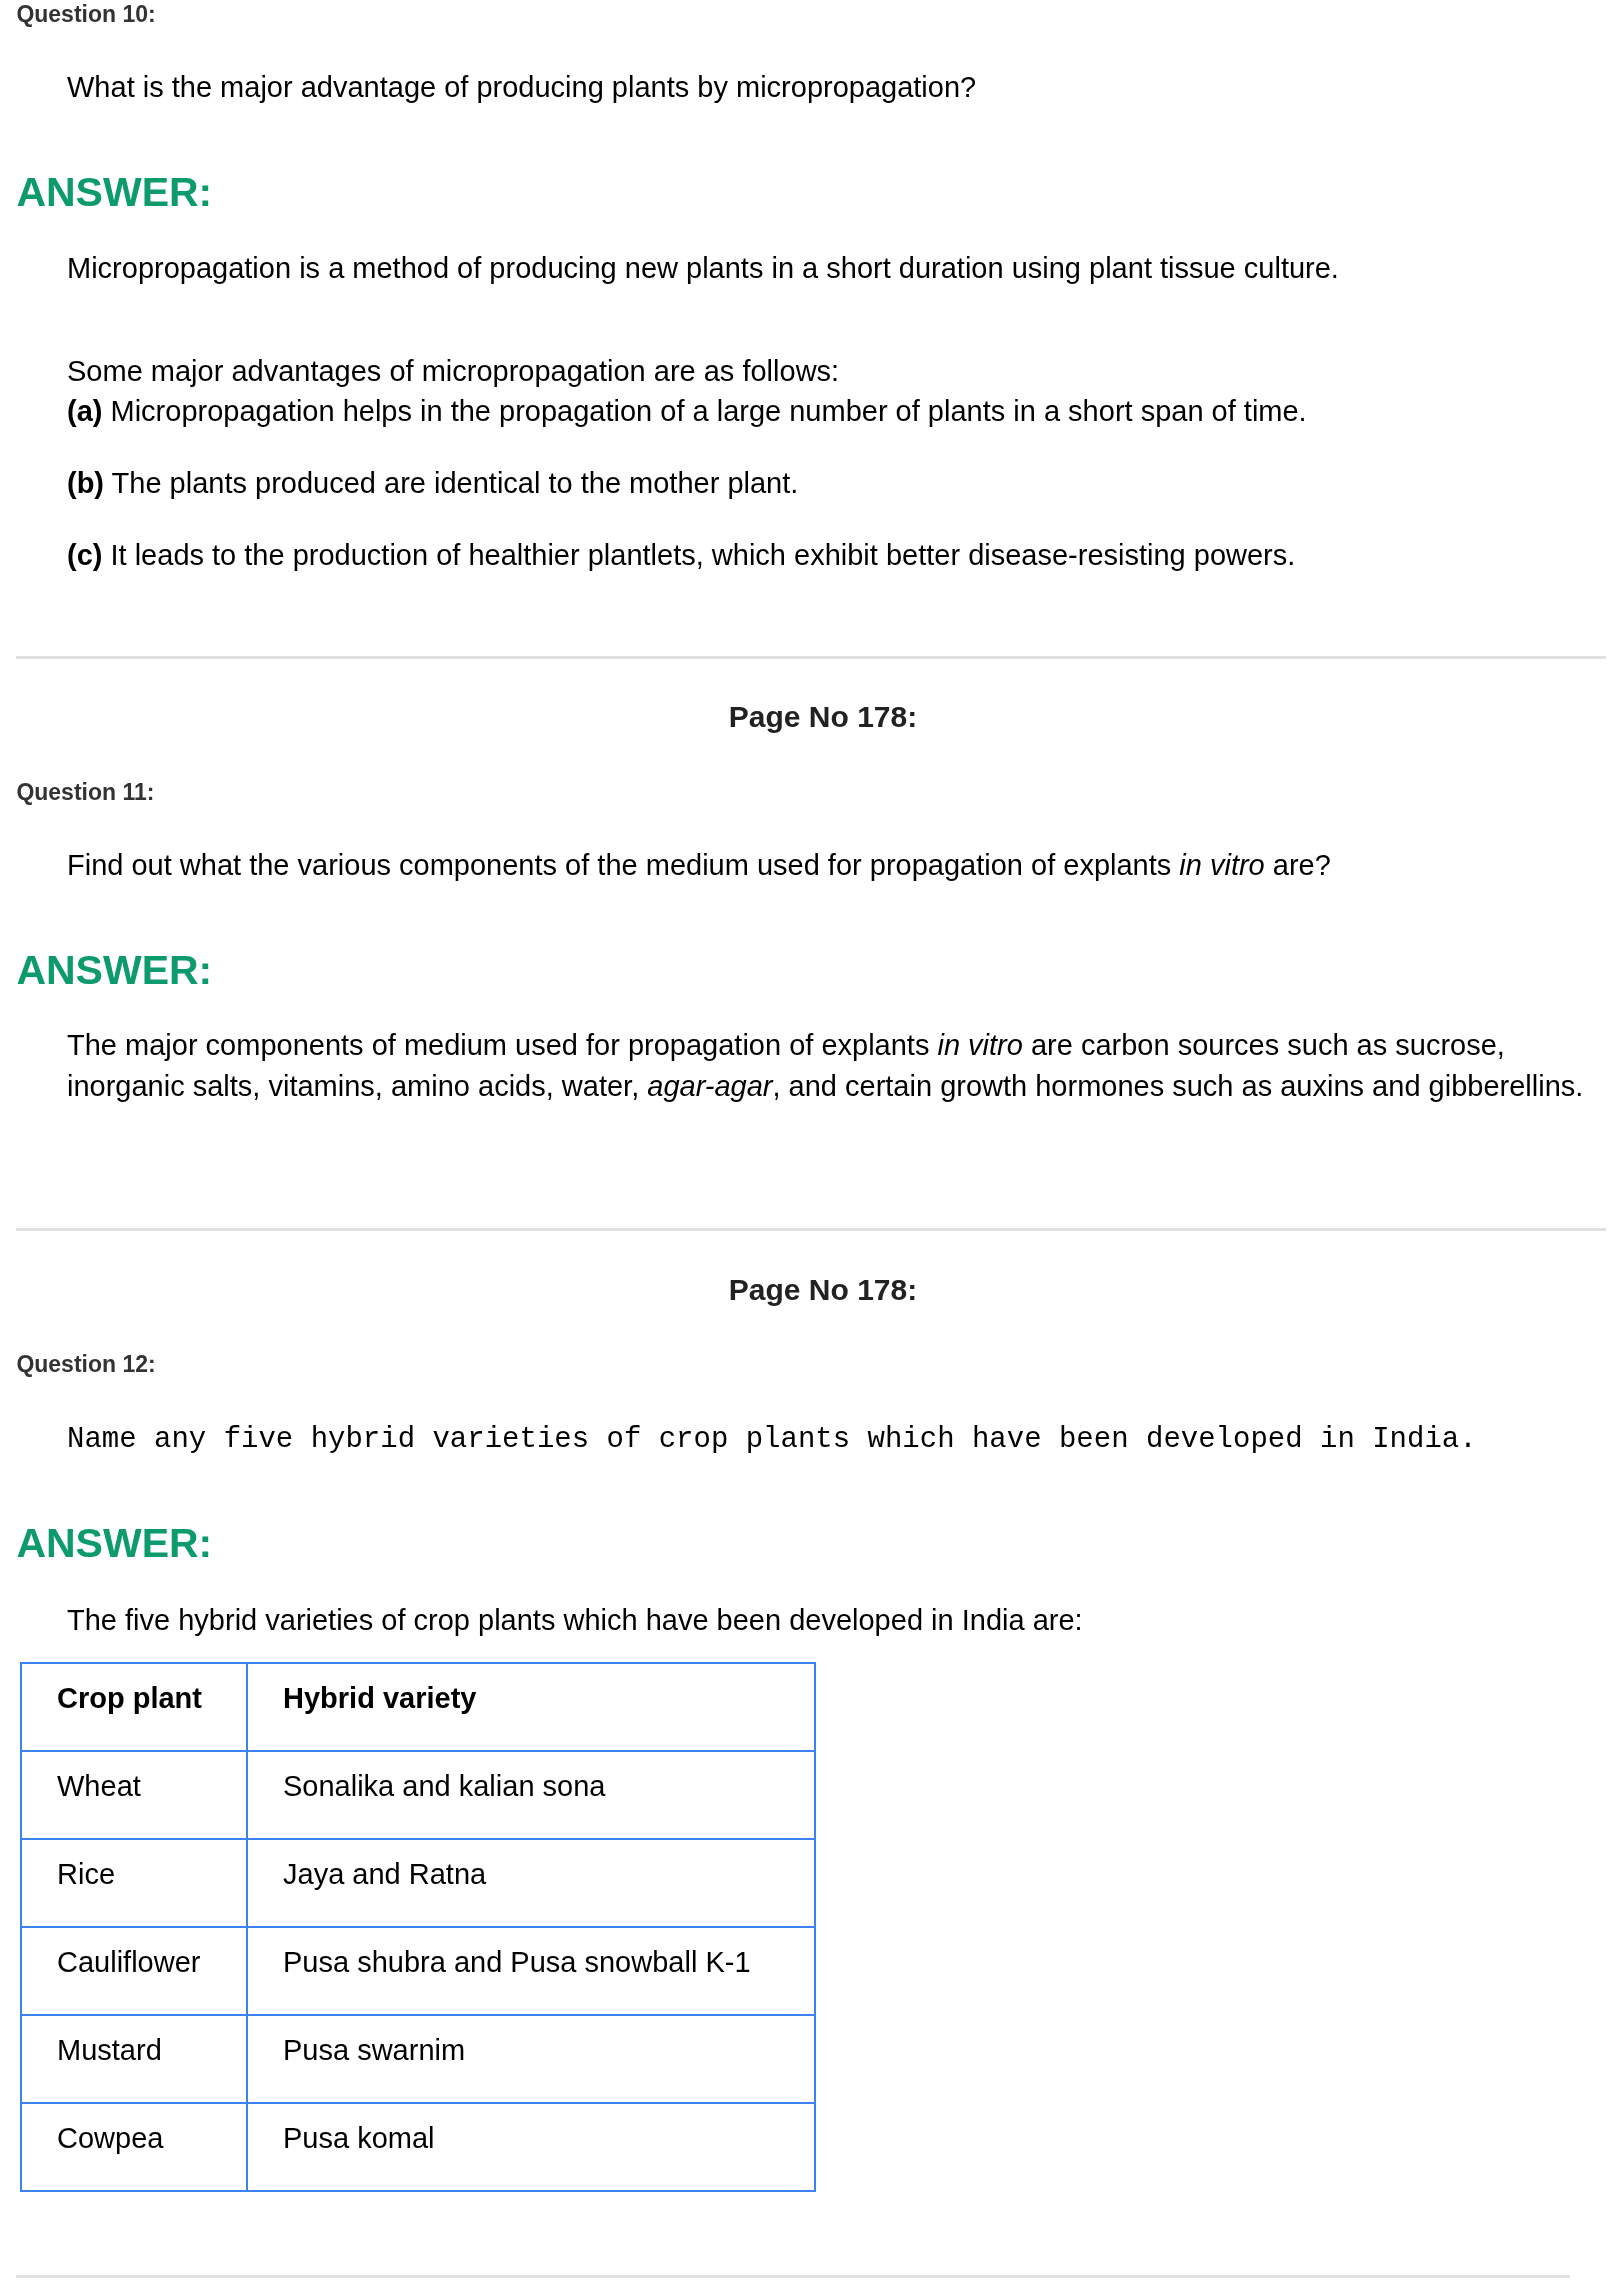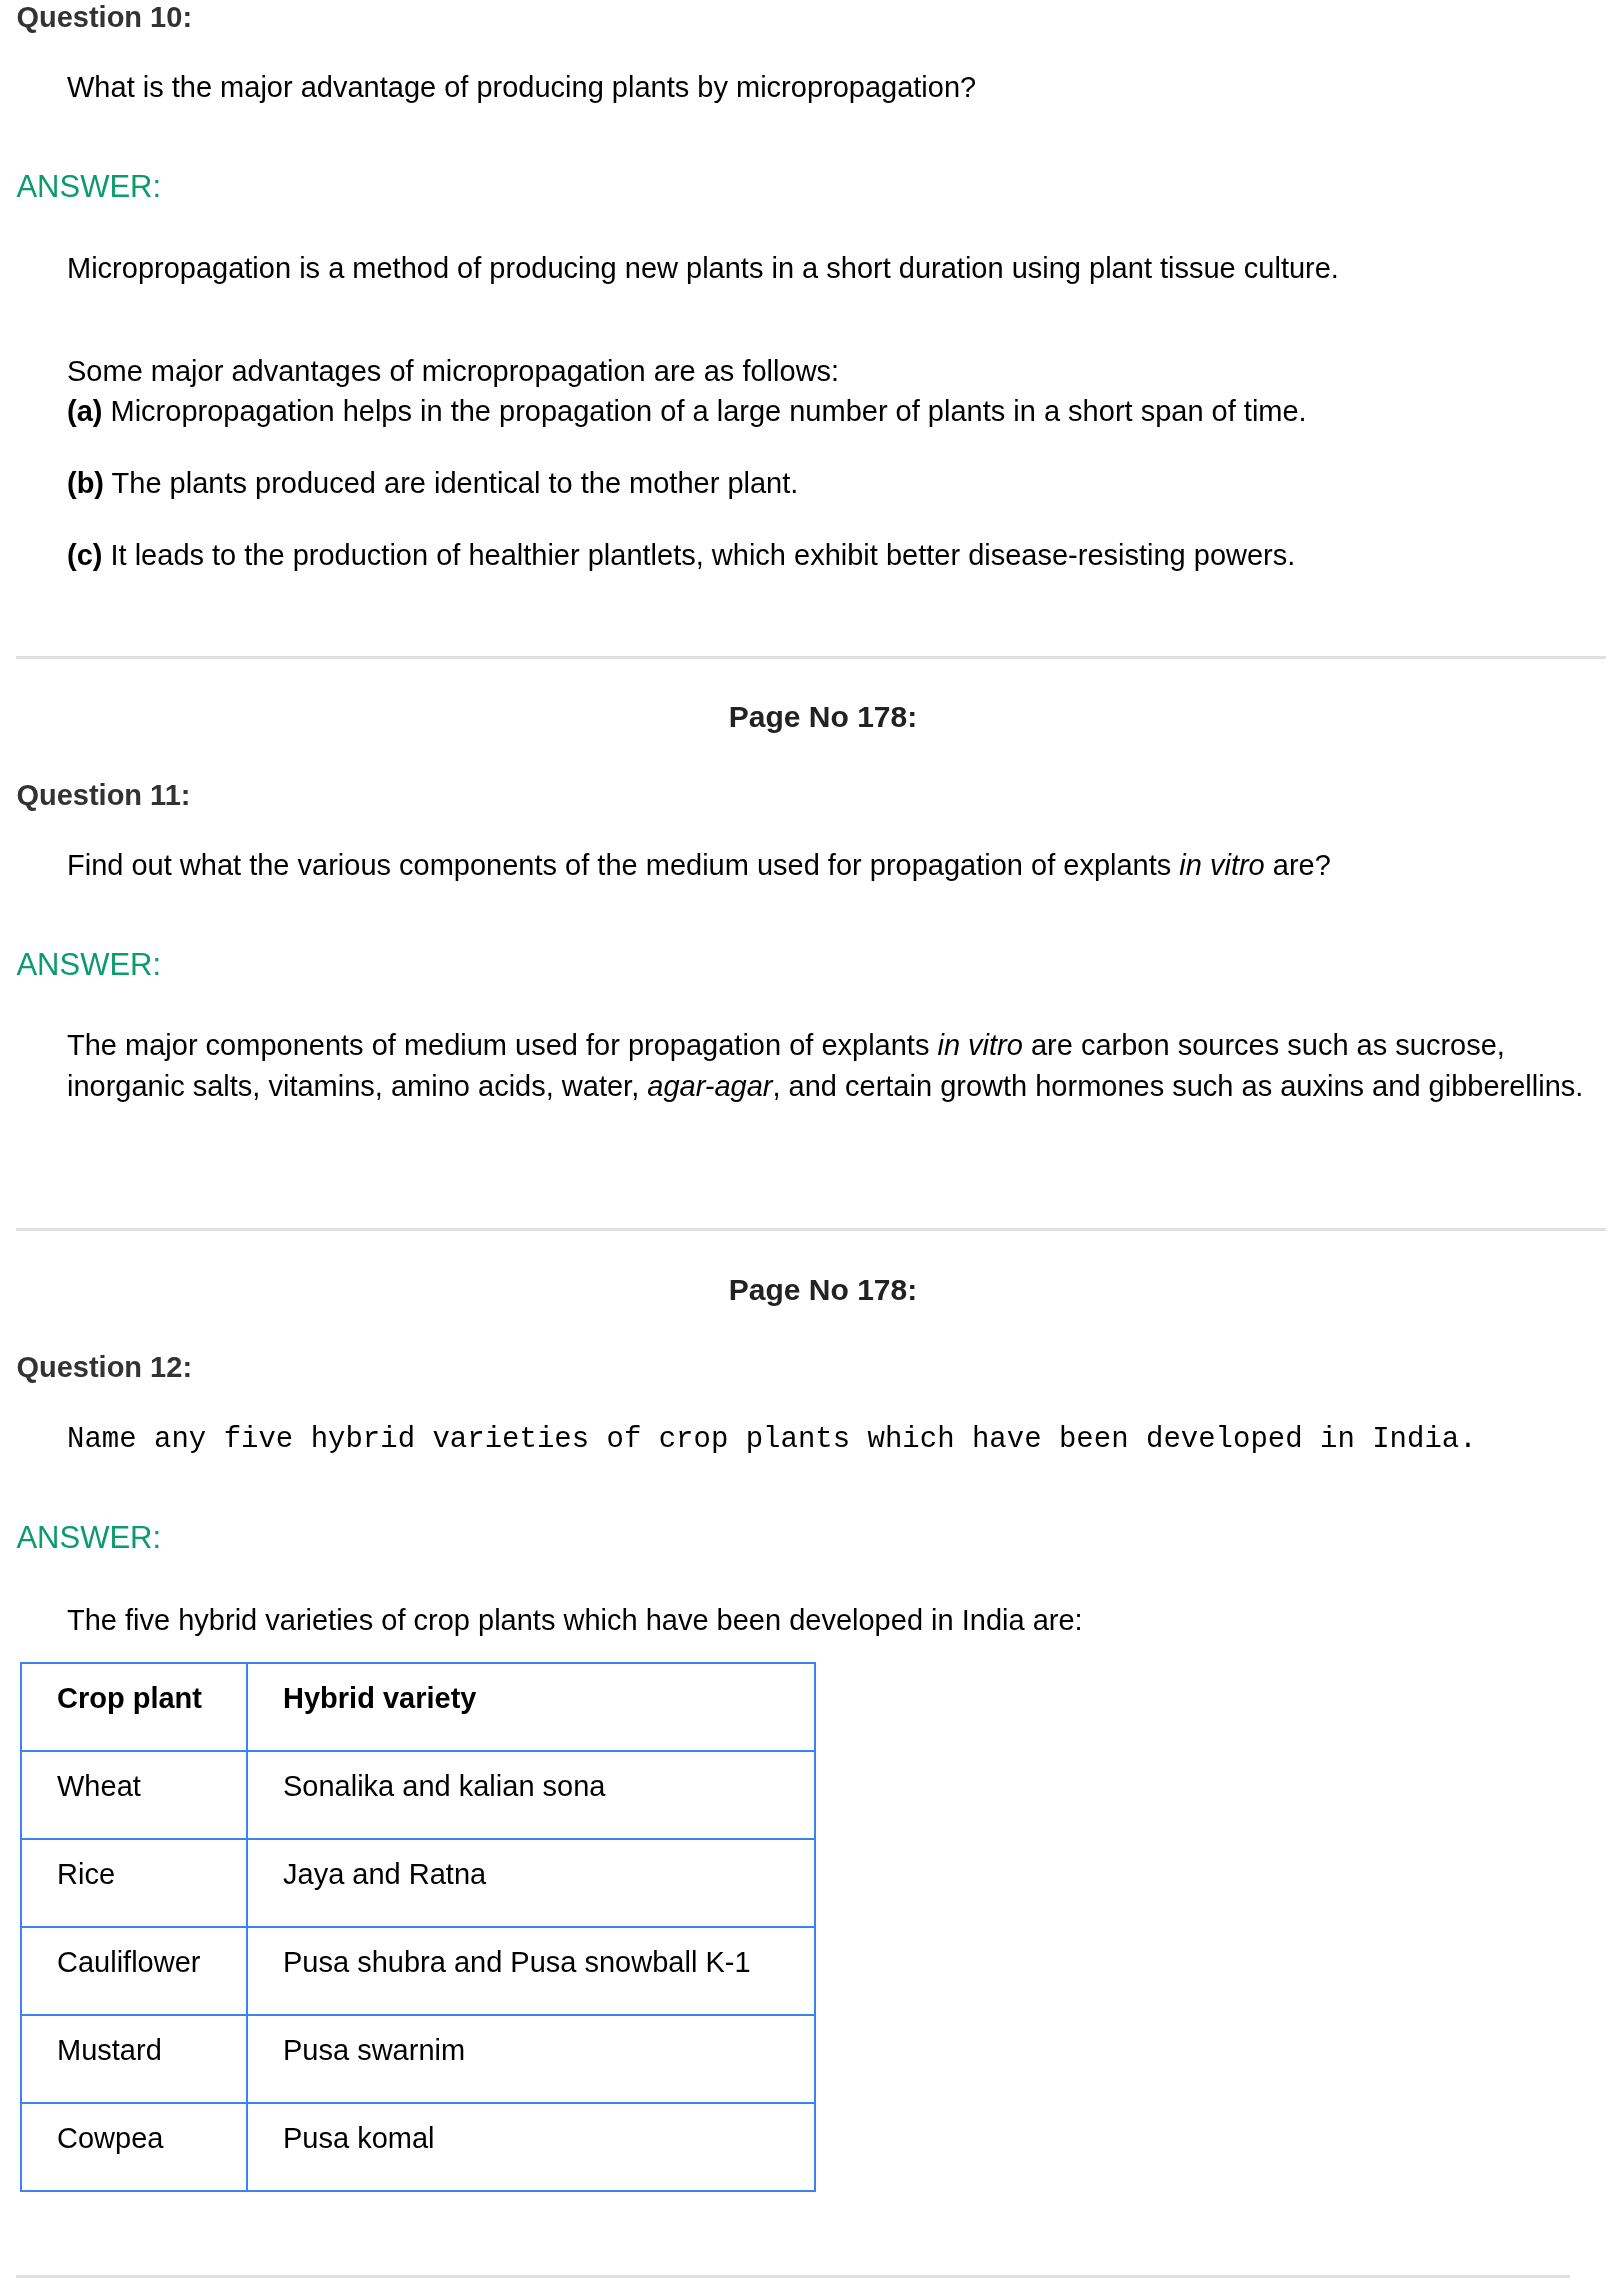--- a/index.html
+++ b/index.html
@@ -1,22 +1,22 @@
 <!DOCTYPE html>
 <html style="font-size:10.5px"><head>
 <meta charset="utf-8">
 <style>
   html, body { margin: 0; padding: 0; background: #ffffff; }
   body {
     width: 1622px; height: 2295px; position: relative; overflow: hidden;
     font-family: "Liberation Sans", sans-serif; color: #000;
   }
   .abs { position: absolute; white-space: nowrap; }
-  .qhead { font-weight: bold; font-size: 29px; color: #333333; left: 16.4px; }
-  .answer { font-weight: normal; font-size: 31px; left: 16.4px; }
+  .qhead { font-weight: bold; font-size: 23px; color: #333333; left: 16.4px; }
+  .answer { font-weight: bold; font-size: 41px; left: 16.4px; }
   .body { font-size: 29px; left: 67px; color: #000; }
   .wrap { white-space: normal; width: 1538px; line-height: 41px; }
   .pageno { font-weight: bold; font-size: 30px; color: #222; left: 0; width: 1622px; text-align: center; padding-left: 12px; }
   .divider { position: absolute; height: 3.3px; background: #e1e1e1; }
   b.lbl { font-weight: bold; }
   table.crops {
     position: absolute; left: 20px; top: 1662px; width: 796px;
     border-collapse: collapse; font-size: 29px;
   }
   table.crops td, table.crops th {

